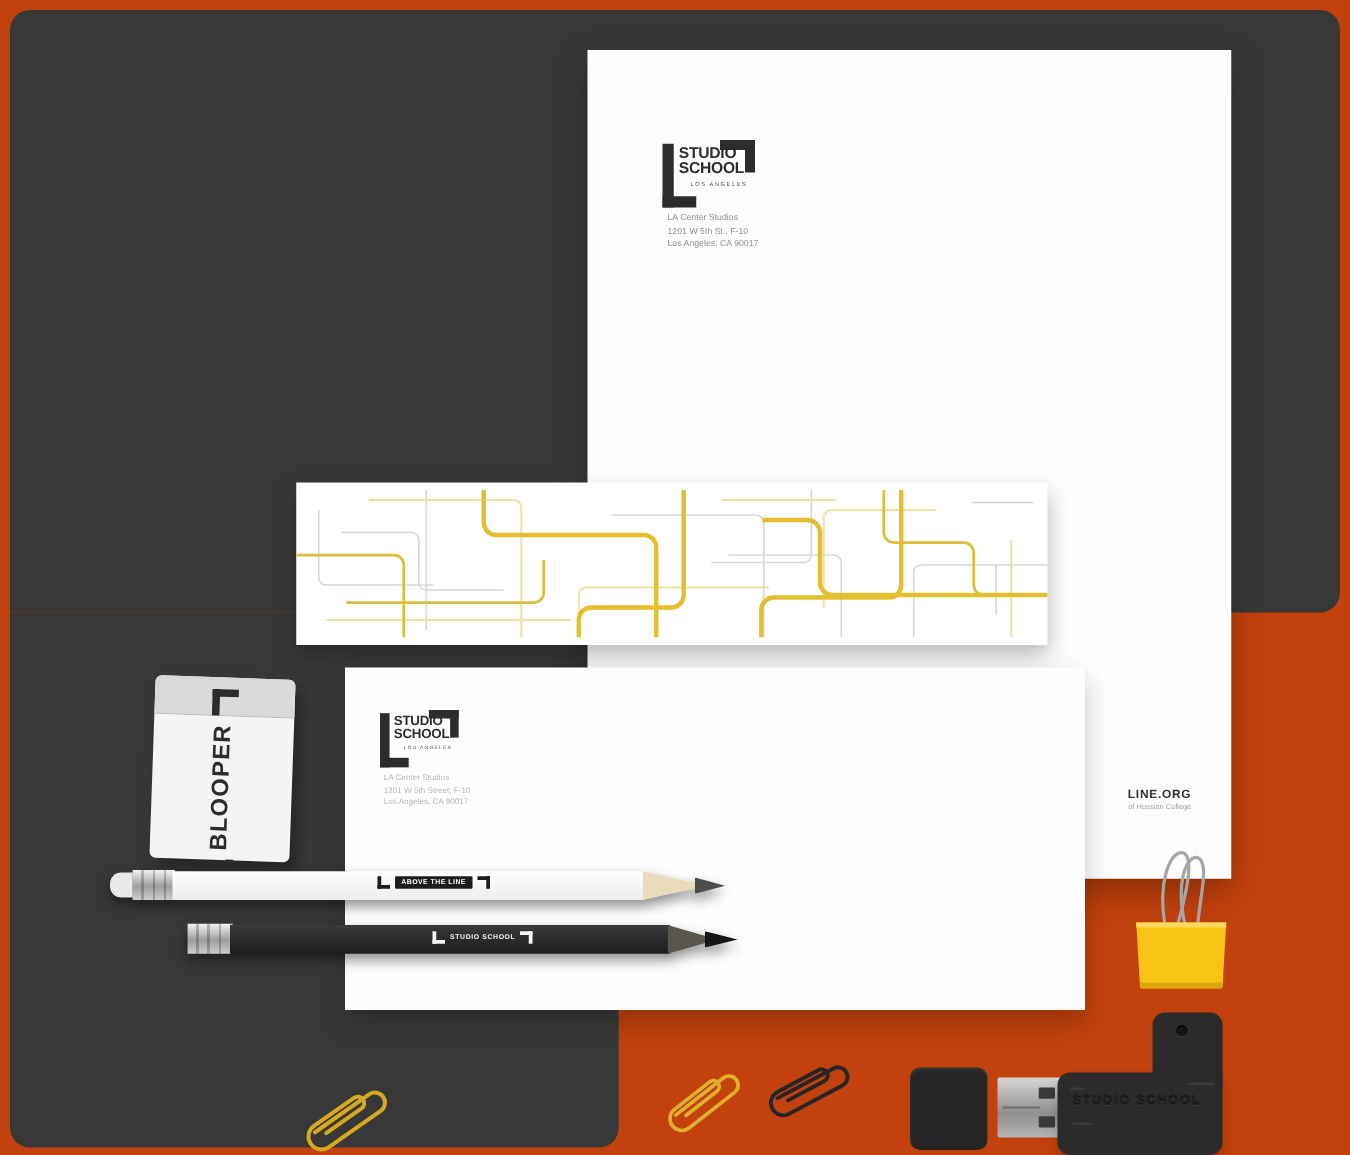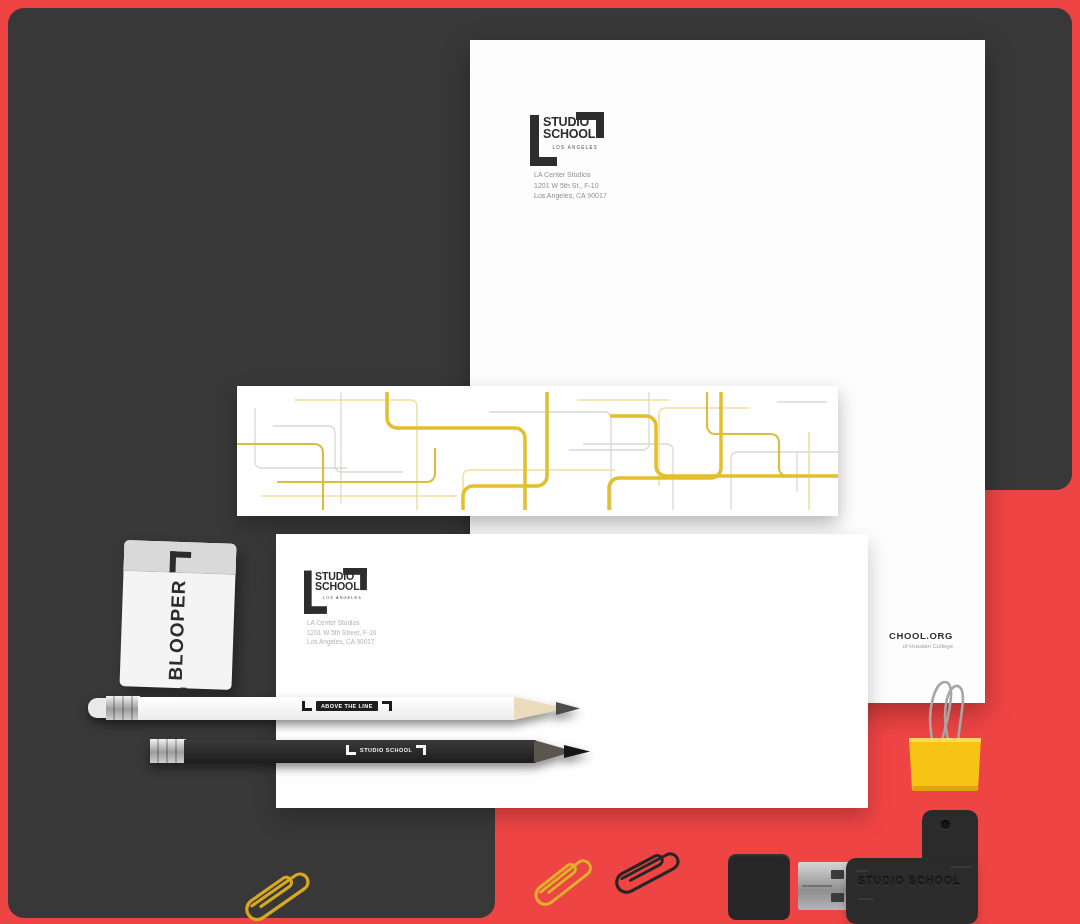--- a/index.html
+++ b/index.html
@@ -1,17 +1,17 @@
 <!DOCTYPE html>
 <html><head>
 <meta charset="utf-8">
 <style>
   html,body{margin:0;padding:0;}
   body{font-family:"Liberation Sans", sans-serif; background:#e7e2dd;}
-  .canvas{position:relative;width:1080px;height:924px;background:#ef4444;overflow:hidden;}
+  .canvas{position:relative;width:1080px;height:924px;background:#c2410c;overflow:hidden;}
 
   
   .panel-top{position:absolute;left:8px;top:8px;width:1064px;height:482px;background:#383838;border-radius:16px 16px 16px 0;}
   .panel-left{position:absolute;left:8px;top:490px;width:487px;height:428px;background:#383838;border-radius:0 0 16px 16px;}
 
   
   .letterhead{position:absolute;left:470px;top:40px;width:515px;height:663px;background:#fdfdfd;box-shadow:0 10px 26px rgba(0,0,0,.30);}
   .env-back{position:absolute;left:237px;top:386px;width:601px;height:130px;background:#ffffff;box-shadow:0 8px 18px rgba(0,0,0,.28);}
   .env-back svg{position:absolute;left:0;top:6px;}
   .env-front{position:absolute;left:276px;top:534px;width:592px;height:274px;background:#fefefe;box-shadow:0 10px 20px rgba(0,0,0,.22);}
@@ -105,21 +105,21 @@
         <div>SCHOOL</div>
       </div>
       <div class="city">LOS ANGELES</div>
     </div>
     <div class="lh-address">
       <div>LA Center Studios</div>
       <div>1201 W 5th St., F-10</div>
       <div>Los Angeles, CA 90017</div>
     </div>
     <div class="lh-footer">
-      <div class="url">CHOOL.ORG</div>
+      <div class="url">LINE.ORG</div>
       <div class="tag">of Hussian College</div>
     </div>
   </div>
 
   <div class="env-back">
     <svg width="601" height="118" viewBox="0 0 601 118">
       <g fill="none" stroke="#d8d8d3" stroke-width="1.3">
         <path d="M18,16 v54 a6,6 0 0 0 6,6 h86"></path>
         <path d="M104,0 v112"></path>
         <path d="M252,20 h116 a6,6 0 0 1 6,6 v92"></path>

